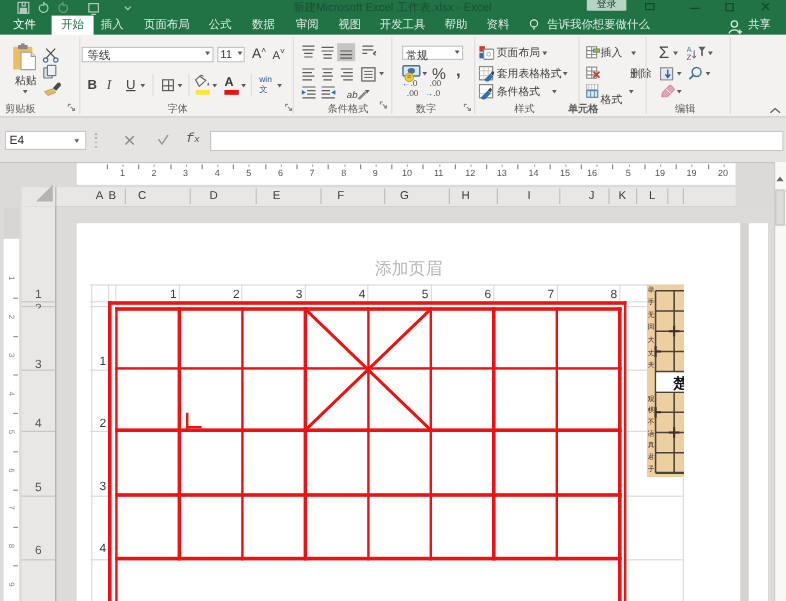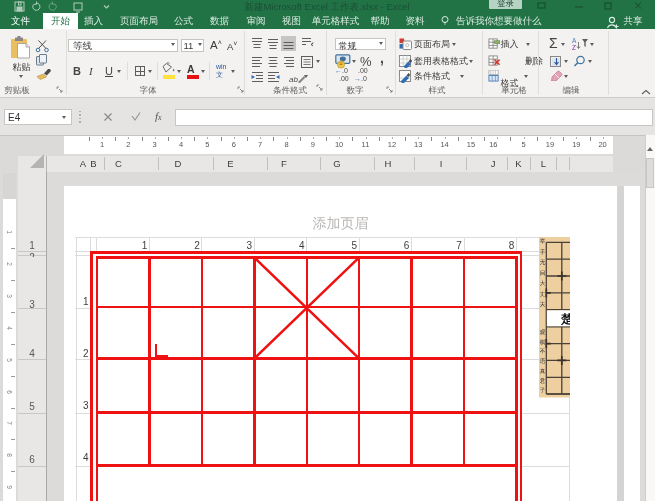--- a/index.html
+++ b/index.html
@@ -54,21 +54,21 @@
 
 <div class="ab" style="left:43px;top:12.5px;width:35px;height:18.5px;background:#ffffff;"></div>
 <div class="tabtxt" style="left:3px;width:35px;color:#ffffff;">文件</div>
 <div class="tabtxt" style="left:43px;width:35px;color:#217346;">开始</div>
 <div class="tabtxt" style="left:76px;width:35px;">插入</div>
 <div class="tabtxt" style="left:112px;width:54px;">页面布局</div>
 <div class="tabtxt" style="left:166px;width:35px;">公式</div>
 <div class="tabtxt" style="left:202px;width:35px;">数据</div>
 <div class="tabtxt" style="left:238px;width:36px;">审阅</div>
 <div class="tabtxt" style="left:274px;width:35px;">视图</div>
-<div class="tabtxt" style="left:311px;width:49px;">单元格样式</div>
+<div class="tabtxt" style="left:311px;width:49px;">开发工具</div>
 <div class="tabtxt" style="left:362px;width:36px;">帮助</div>
 <div class="tabtxt" style="left:397px;width:36px;">资料</div>
 <svg class="ab" style="left:440px;top:15px;" width="12" height="12" viewBox="0 0 12 12">
     <g stroke="#dcebe2" fill="none">
       <circle cx="5" cy="4.5" r="3"></circle>
       <path d="M4 7.5 l2 0 M4.3 9 l1.4 0"></path>
     </g>
   </svg>
 <div class="tabtxt" style="left:456px;width:110px;text-align:left;">告诉我你想要做什么</div>
 <svg class="ab" style="left:606px;top:15.5px;" width="14" height="13" viewBox="0 0 14 13">
@@ -246,21 +246,21 @@
     <path d="M3 0 l0 5 M5.5 0 l0 5 M8 0 l0 5" stroke="#b0aeac" stroke-width="0.7"></path>
     <rect x="1" y="6" width="10" height="6" fill="#dce6f1" stroke="#4a7ebb"></rect>
     <path d="M4.5 6 l0 6 M8 6 l0 6" stroke="#4a7ebb" stroke-width="0.7"></path>
   </svg>
 <div class="rtxt" style="left:500.5px;top:39px;">插入</div>
 <div class="tri-d" style="left:526px;top:43px;"></div>
 <div class="rtxt" style="left:525px;top:56px;">删除</div>
 <div class="tri-d" style="left:526px;top:60px;"></div>
 <div class="rtxt" style="left:500.5px;top:78px;">格式</div>
 <div class="tri-d" style="left:524px;top:75px;"></div>
-<div class="glabel" style="left:492px;width:44px;">单元格</div>
+<div class="glabel" style="left:464px;width:44px;font-weight:bold;">单元格</div>
 <div class="gsep" style="left:538px;"></div>
 <div class="gsep" style="left:607.5px;"></div>
 
 <div class="ab" style="left:549px;top:35px;font-size:14px;color:#444;">Σ</div>
 <div class="tri-d" style="left:561px;top:43px;"></div>
 <svg class="ab" style="left:572px;top:37px;" width="18" height="14" viewBox="0 0 18 14">
     <text x="0" y="6" font-size="6.5" fill="#4a7ebb" font-family="Liberation Sans">A</text>
     <text x="0" y="13" font-size="6.5" fill="#7030a0" font-family="Liberation Sans">Z</text>
     <path d="M6.5 5 l0 6 M5 9.5 l1.5 2 1.5 -2" stroke="#5f5d5b" fill="none" stroke-width="0.8"></path>
     <path d="M10 2 l6 0 -2.3 3 0 5 -1.4 -1 0 -4 z" fill="#5f5d5b"></path>
@@ -292,21 +292,21 @@
 <div class="ab" style="left:3.5px;top:109px;width:68px;height:16px;background:#fff;border:1px solid #c8c6c4;box-sizing:border-box;"></div>
 <div class="ab" style="left:8px;top:112px;font-size:10px;color:#333;line-height:11px;">E4</div>
 <div class="tri-d" style="left:62px;top:116px;"></div>
 <div class="ab" style="left:79px;top:111px;width:2px;height:12px;background:repeating-linear-gradient(#b2b0ae 0 1.5px,transparent 1.5px 3.5px);"></div>
 <svg class="ab" style="left:103px;top:112px;" width="40" height="11" viewBox="0 0 40 11">
     <g stroke="#8a8886" fill="none" stroke-width="1.2">
       <path d="M1.5 1.5 l7 7 M8.5 1.5 l-7 7"></path>
       <path d="M29 4 l3 4 5 -7.5" stroke="#9a9896"></path>
     </g>
   </svg>
-<div class="ab" style="left:155px;top:110px;font-size:11px;font-style:italic;color:#555;font-family:Liberation Serif, serif;">f<span style="font-size:8px;">x</span></div>
+<div class="ab" style="left:155px;top:110px;font-size:11px;font-style:italic;color:#555;font-family:Liberation Mono, monospace;">f<span style="font-size:8px;">x</span></div>
 <div class="ab" style="left:174.7px;top:108.7px;width:478px;height:17.5px;background:#fff;border:1px solid #c8c6c4;box-sizing:border-box;"></div>
 
 <div class="ab" style="left:0;top:134.5px;width:655px;height:37.5px;background:#dcdad8;"></div>
 <div class="ab" style="left:0;top:134.5px;width:655px;height:1px;background:#c6c4c2;"></div>
 <div class="ab" style="left:64px;top:135.5px;width:549px;height:18px;background:#ffffff;"></div>
 <div class="ab" style="left:94.0px;top:139.5px;width:16px;text-align:center;font-size:7.5px;color:#555;">1</div>
 <div class="ab" style="left:88.8px;top:136.5px;width:1px;height:4px;background:#8a8886;"></div>
 <div class="ab" style="left:102.0px;top:136.5px;width:1px;height:2.5px;background:#b0aeac;"></div>
 <div class="ab" style="left:120.4px;top:139.5px;width:16px;text-align:center;font-size:7.5px;color:#555;">2</div>
 <div class="ab" style="left:115.2px;top:136.5px;width:1px;height:4px;background:#8a8886;"></div>

